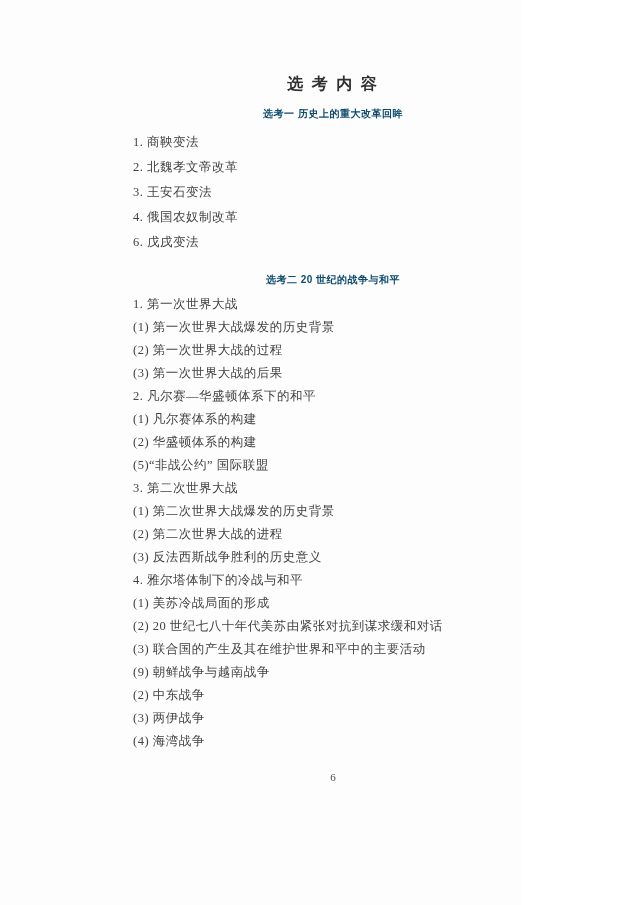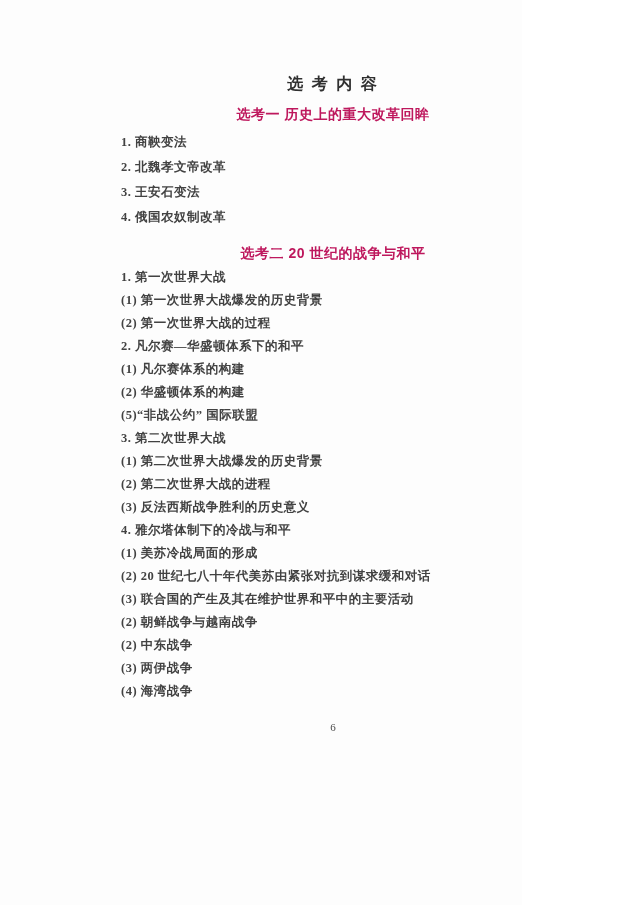--- a/index.html
+++ b/index.html
@@ -29,33 +29,32 @@
     font-size: 16px;
     line-height: 20px;
     color: #303030;
     text-align: center;
     letter-spacing: 2px;
     margin: 74px 0 0 0;
   }
   .section-heading {
     font-family: "Liberation Sans", sans-serif;
     font-weight: bold;
-    font-size: 14px;
+    font-size: 10px;
     line-height: 18px;
-    color: #be185d;
+    color: #0c4a6e;
     text-align: center;
     letter-spacing: 0.5px;
     margin: 0;
   }
   .heading-1 { margin-top: 11px; }
   .heading-2 { margin-top: 14px; }
   .list {
-    margin: 4px;
+    margin: 16px;
     padding: 0;
-    font-weight: bold;
   }
   .list-1 { margin-top: 7px; }
   .list-2 { margin-top: 4px; }
   .item {
     margin: 0;
     padding: 0;
     font-size: 12.5px;
     color: #424242;
     white-space: nowrap;
     letter-spacing: 0.5px;
@@ -78,41 +77,43 @@
 
     <h1 class="doc-title">选 考 内 容</h1>
 
     <h2 class="section-heading heading-1">选考一  历史上的重大改革回眸</h2>
 
     <div class="list list-1">
       <p class="item">1. 商鞅变法</p>
       <p class="item">2. 北魏孝文帝改革</p>
       <p class="item">3. 王安石变法</p>
       <p class="item">4. 俄国农奴制改革</p>
+      <p class="item">6. 戊戌变法</p>
     </div>
 
     <h2 class="section-heading heading-2">选考二  20 世纪的战争与和平</h2>
 
     <div class="list list-2">
       <p class="item">1. 第一次世界大战</p>
       <p class="item">(1) 第一次世界大战爆发的历史背景</p>
       <p class="item">(2) 第一次世界大战的过程</p>
+      <p class="item">(3) 第一次世界大战的后果</p>
       <p class="item">2. 凡尔赛—华盛顿体系下的和平</p>
       <p class="item">(1) 凡尔赛体系的构建</p>
       <p class="item">(2) 华盛顿体系的构建</p>
       <p class="item">(5)“非战公约” 国际联盟</p>
       <p class="item">3. 第二次世界大战</p>
       <p class="item">(1) 第二次世界大战爆发的历史背景</p>
       <p class="item">(2) 第二次世界大战的进程</p>
       <p class="item">(3) 反法西斯战争胜利的历史意义</p>
       <p class="item">4. 雅尔塔体制下的冷战与和平</p>
       <p class="item">(1) 美苏冷战局面的形成</p>
       <p class="item">(2) 20 世纪七八十年代美苏由紧张对抗到谋求缓和对话</p>
       <p class="item">(3) 联合国的产生及其在维护世界和平中的主要活动</p>
-      <p class="item">(2) 朝鲜战争与越南战争</p>
+      <p class="item">(9) 朝鲜战争与越南战争</p>
       <p class="item">(2) 中东战争</p>
       <p class="item">(3) 两伊战争</p>
       <p class="item">(4) 海湾战争</p>
     </div>
 
     <div class="page-number">6</div>
 
   </div>
 </div>
 

